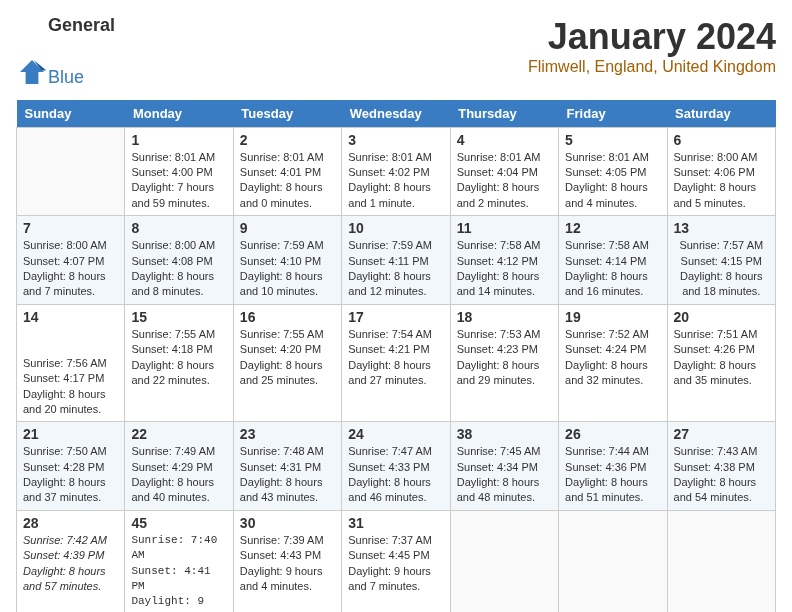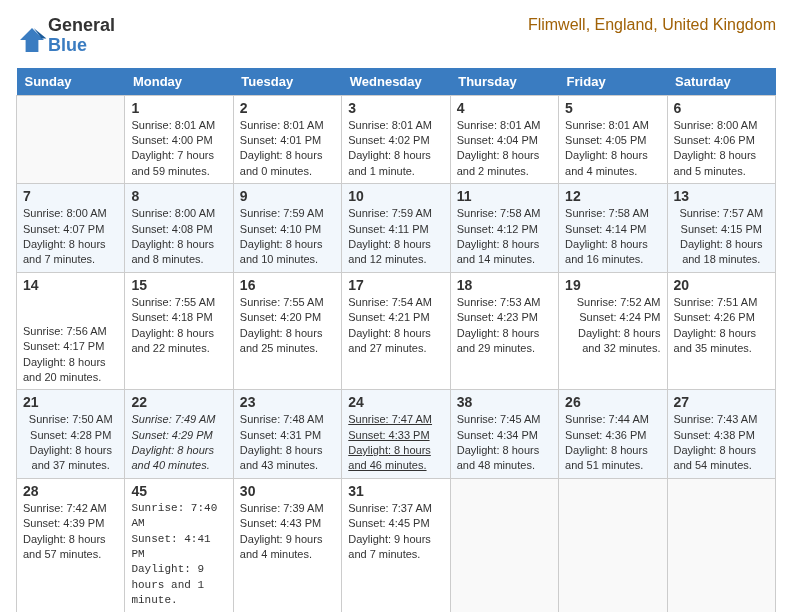--- a/index.html
+++ b/index.html
@@ -25,22 +25,23 @@
       flex-direction: column;
       line-height: 1.1;
     }
     .logo-general {
       font-size: 18px;
       font-weight: bold;
       color: #333;
     }
     .logo-blue {
       font-size: 18px;
-      font-weight: bold;
+      font-weight: normal;
       color: #3a7cc1;
+      margin-top: 32px;
     }
     .logo-icon {
       width: 32px;
       height: 32px;
     }
     .title-block {
       text-align: right;
     }
     .month-title {
       font-size: 36px;
@@ -101,20 +102,21 @@
     <svg class="logo-icon" viewBox="0 0 40 40">
       <polygon points="20,5 35,20 28,20 28,35 12,35 12,20 5,20" fill="#3a7cc1"></polygon>
       <polygon points="22,5 38,18 32,18" fill="#1a5a9a"></polygon>
     </svg>
     <div class="logo-text">
       <span class="logo-general">General</span>
       <span class="logo-blue">Blue</span>
     </div>
   </div>
   <div class="title-block">
+    <div class="month-title">January 2024</div>
     <div class="location">Flimwell, England, United Kingdom</div>
   </div>
 </div>
 
 <table>
   <thead>
     <tr>
     <th>Sunday</th>
         <th>Monday</th>
         <th>Tuesday</th>
@@ -234,53 +236,53 @@
 Daylight: 8 hours and 27 minutes.</div>
         </td>
         <td>
           <div class="day-number">18</div>
           <div class="day-info" style="white-space: pre-line;">Sunrise: 7:53 AM
 Sunset: 4:23 PM
 Daylight: 8 hours and 29 minutes.</div>
         </td>
         <td>
           <div class="day-number">19</div>
-          <div class="day-info" style="white-space: pre-line; text-align: right;">Sunrise: 7:52 AM
+          <div class="day-info" style="white-space: pre-line;">Sunrise: 7:52 AM
 Sunset: 4:24 PM
 Daylight: 8 hours and 32 minutes.</div>
         </td>
         <td>
           <div class="day-number">20</div>
           <div class="day-info" style="white-space: pre-line;">Sunrise: 7:51 AM
 Sunset: 4:26 PM
 Daylight: 8 hours and 35 minutes.</div>
         </td>
       </tr>
       <tr>
         <td>
           <div class="day-number">21</div>
-          <div class="day-info" style="white-space: pre-line; text-align: center;">Sunrise: 7:50 AM
+          <div class="day-info" style="white-space: pre-line;">Sunrise: 7:50 AM
 Sunset: 4:28 PM
 Daylight: 8 hours and 37 minutes.</div>
         </td>
         <td>
           <div class="day-number">22</div>
-          <div class="day-info" style="white-space: pre-line; font-style: italic;">Sunrise: 7:49 AM
+          <div class="day-info" style="white-space: pre-line;">Sunrise: 7:49 AM
 Sunset: 4:29 PM
 Daylight: 8 hours and 40 minutes.</div>
         </td>
         <td>
           <div class="day-number">23</div>
           <div class="day-info" style="white-space: pre-line;">Sunrise: 7:48 AM
 Sunset: 4:31 PM
 Daylight: 8 hours and 43 minutes.</div>
         </td>
         <td>
           <div class="day-number">24</div>
-          <div class="day-info" style="white-space: pre-line; text-decoration: underline;">Sunrise: 7:47 AM
+          <div class="day-info" style="white-space: pre-line;">Sunrise: 7:47 AM
 Sunset: 4:33 PM
 Daylight: 8 hours and 46 minutes.</div>
         </td>
         <td>
           <div class="day-number">38</div>
           <div class="day-info" style="white-space: pre-line;">Sunrise: 7:45 AM
 Sunset: 4:34 PM
 Daylight: 8 hours and 48 minutes.</div>
         </td>
         <td>
@@ -292,21 +294,21 @@
         <td>
           <div class="day-number">27</div>
           <div class="day-info" style="white-space: pre-line;">Sunrise: 7:43 AM
 Sunset: 4:38 PM
 Daylight: 8 hours and 54 minutes.</div>
         </td>
       </tr>
       <tr>
         <td>
           <div class="day-number">28</div>
-          <div class="day-info" style="white-space: pre-line;">Sunrise: 7:42 AM
+          <div class="day-info" style="white-space: pre-line; font-style: italic;">Sunrise: 7:42 AM
 Sunset: 4:39 PM
 Daylight: 8 hours and 57 minutes.</div>
         </td>
         <td>
           <div class="day-number">45</div>
           <div class="day-info" style="white-space: pre-line; font-family: Liberation Mono, monospace;">Sunrise: 7:40 AM
 Sunset: 4:41 PM
 Daylight: 9 hours and 1 minute.</div>
         </td>
         <td>

